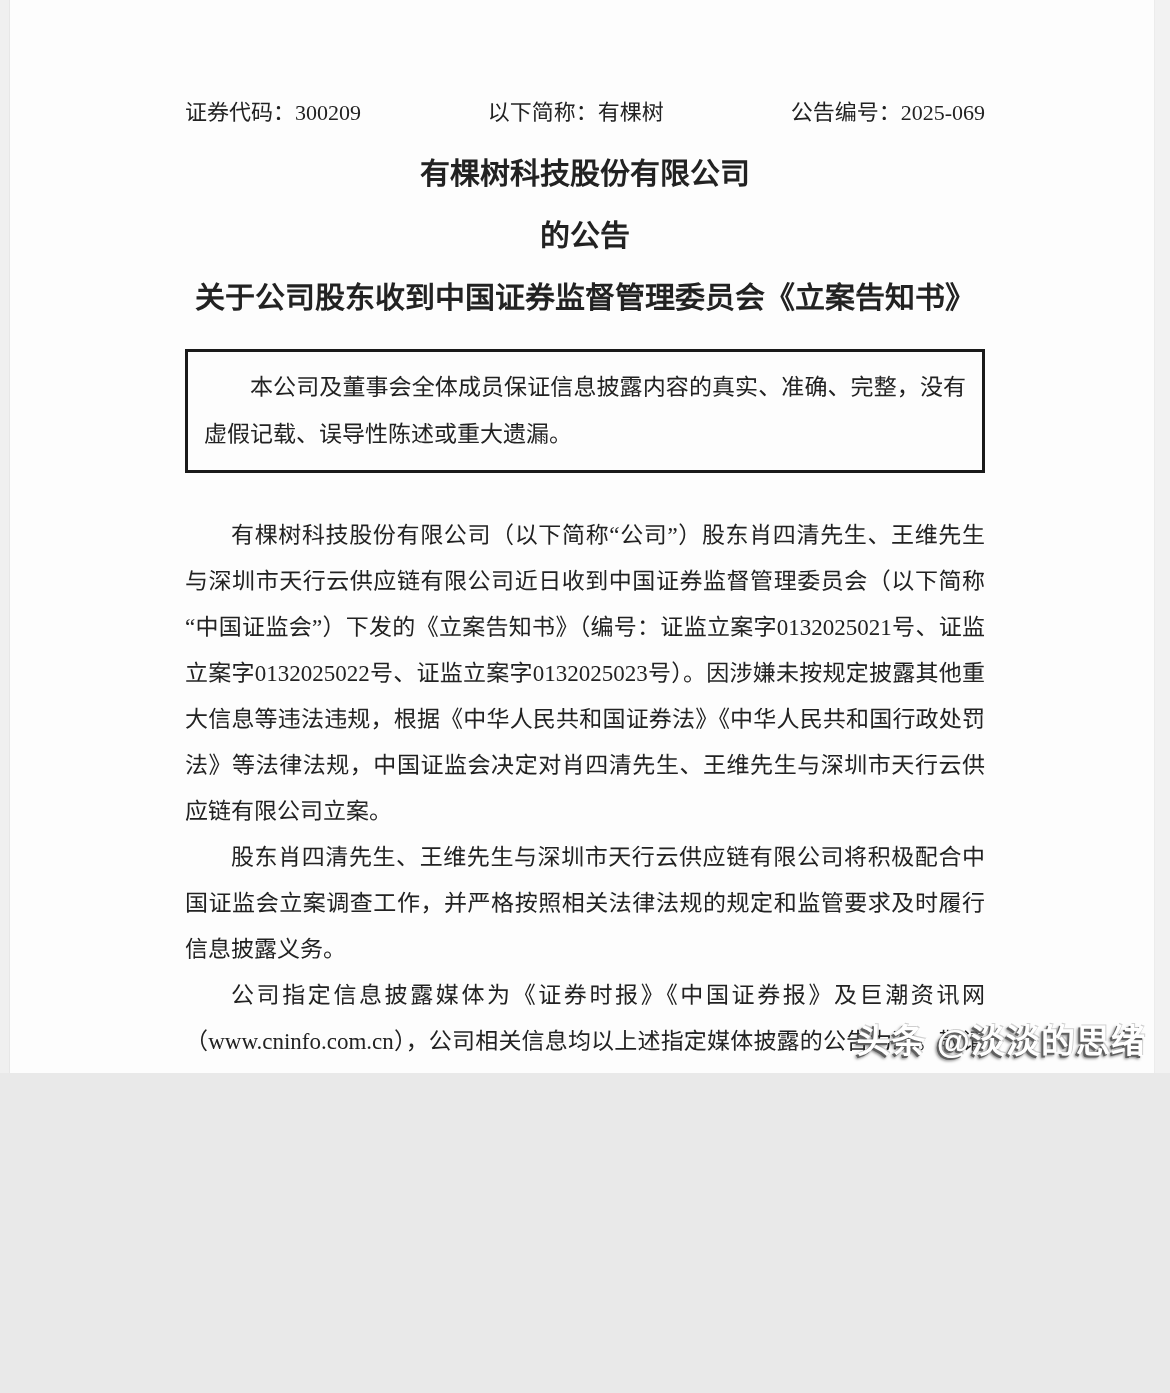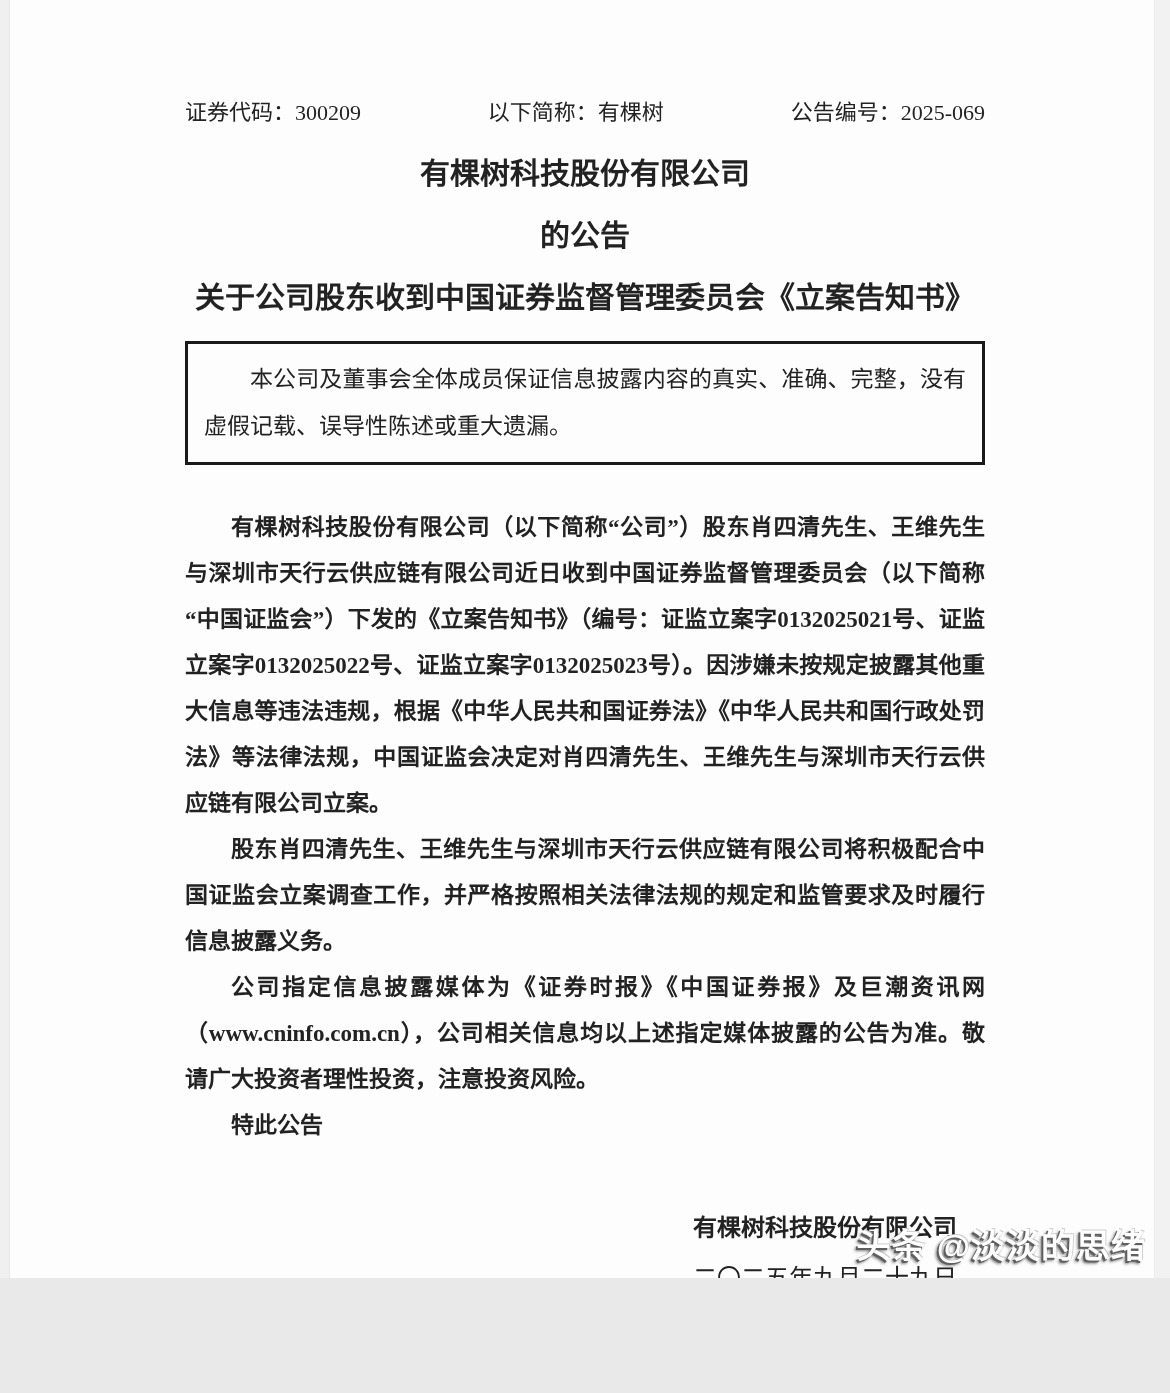--- a/index.html
+++ b/index.html
@@ -3,21 +3,21 @@
 <meta charset="utf-8">
 <style>
   html, body {
     margin: 0;
     padding: 0;
     background: #e9e9e9;
   }
   .page {
     position: relative;
     width: 1170px;
-    height: 1278px;
+    height: 1073px;
     background: #fdfdfd;
     overflow: hidden;
     color: #222222;
     font-family: "Liberation Serif", serif;
   }
   .edge-left {
     position: absolute;
     left: 0; top: 0;
     width: 9px; height: 100%;
     background: #f0f0f0;
@@ -48,41 +48,40 @@
     margin-top: 18px;
     text-align: center;
     font-family: "Liberation Sans", sans-serif;
     font-weight: 700;
     font-size: 30px;
   }
   .doc-title .title-line {
     line-height: 62px;
   }
   .disclaimer-box {
-    margin-top: 12px;
+    margin-top: 20px;
     border: 3px solid #1a1a1a;
     padding: 12px 16px;
   }
   .disclaimer-box p {
     margin: 0;
     font-size: 23px;
     line-height: 47px;
     text-indent: 2em;
     text-align: justify;
   }
   .doc-body {
     margin-top: 40px;
   }
   .doc-body p {
     margin: 0;
     font-size: 23px;
     line-height: 46px;
     text-indent: 2em;
     text-align: justify;
-    font-weight: bold;
   }
   .signature {
     margin-top: 54px;
     margin-left: auto;
     margin-right: 10px;
     width: 300px;
     text-align: center;
     font-size: 24px;
   }
   .signature .sig-line {

